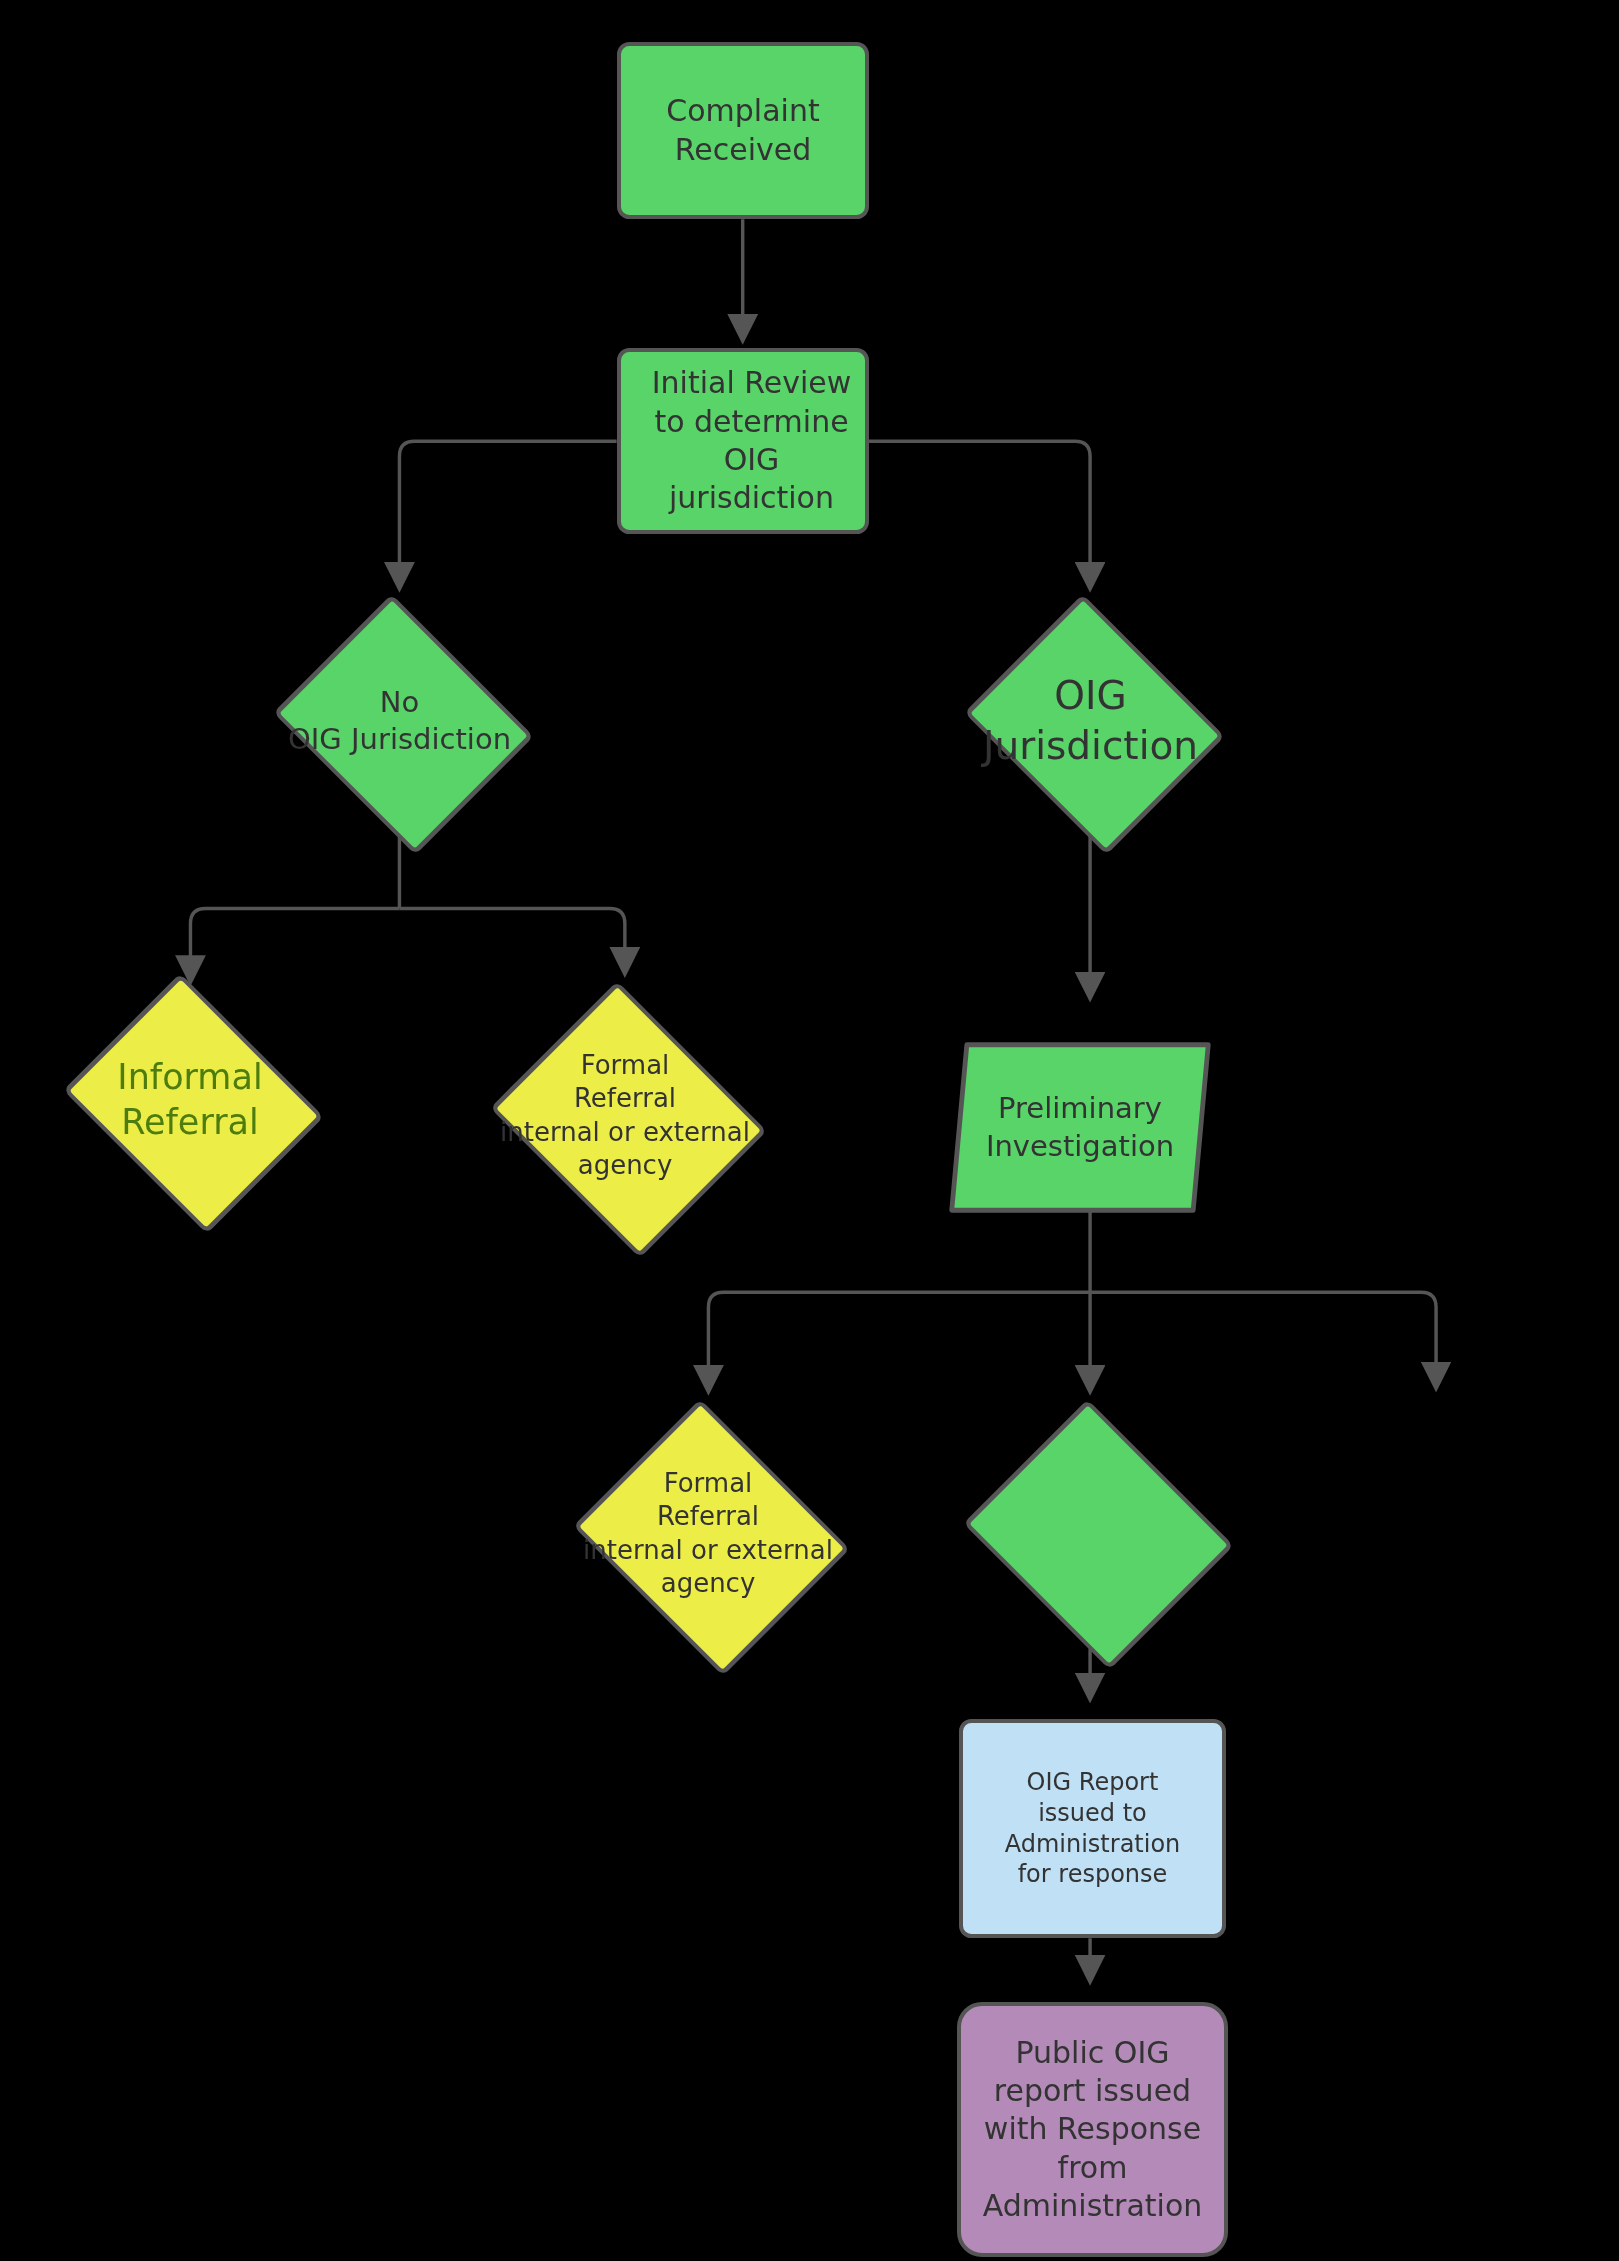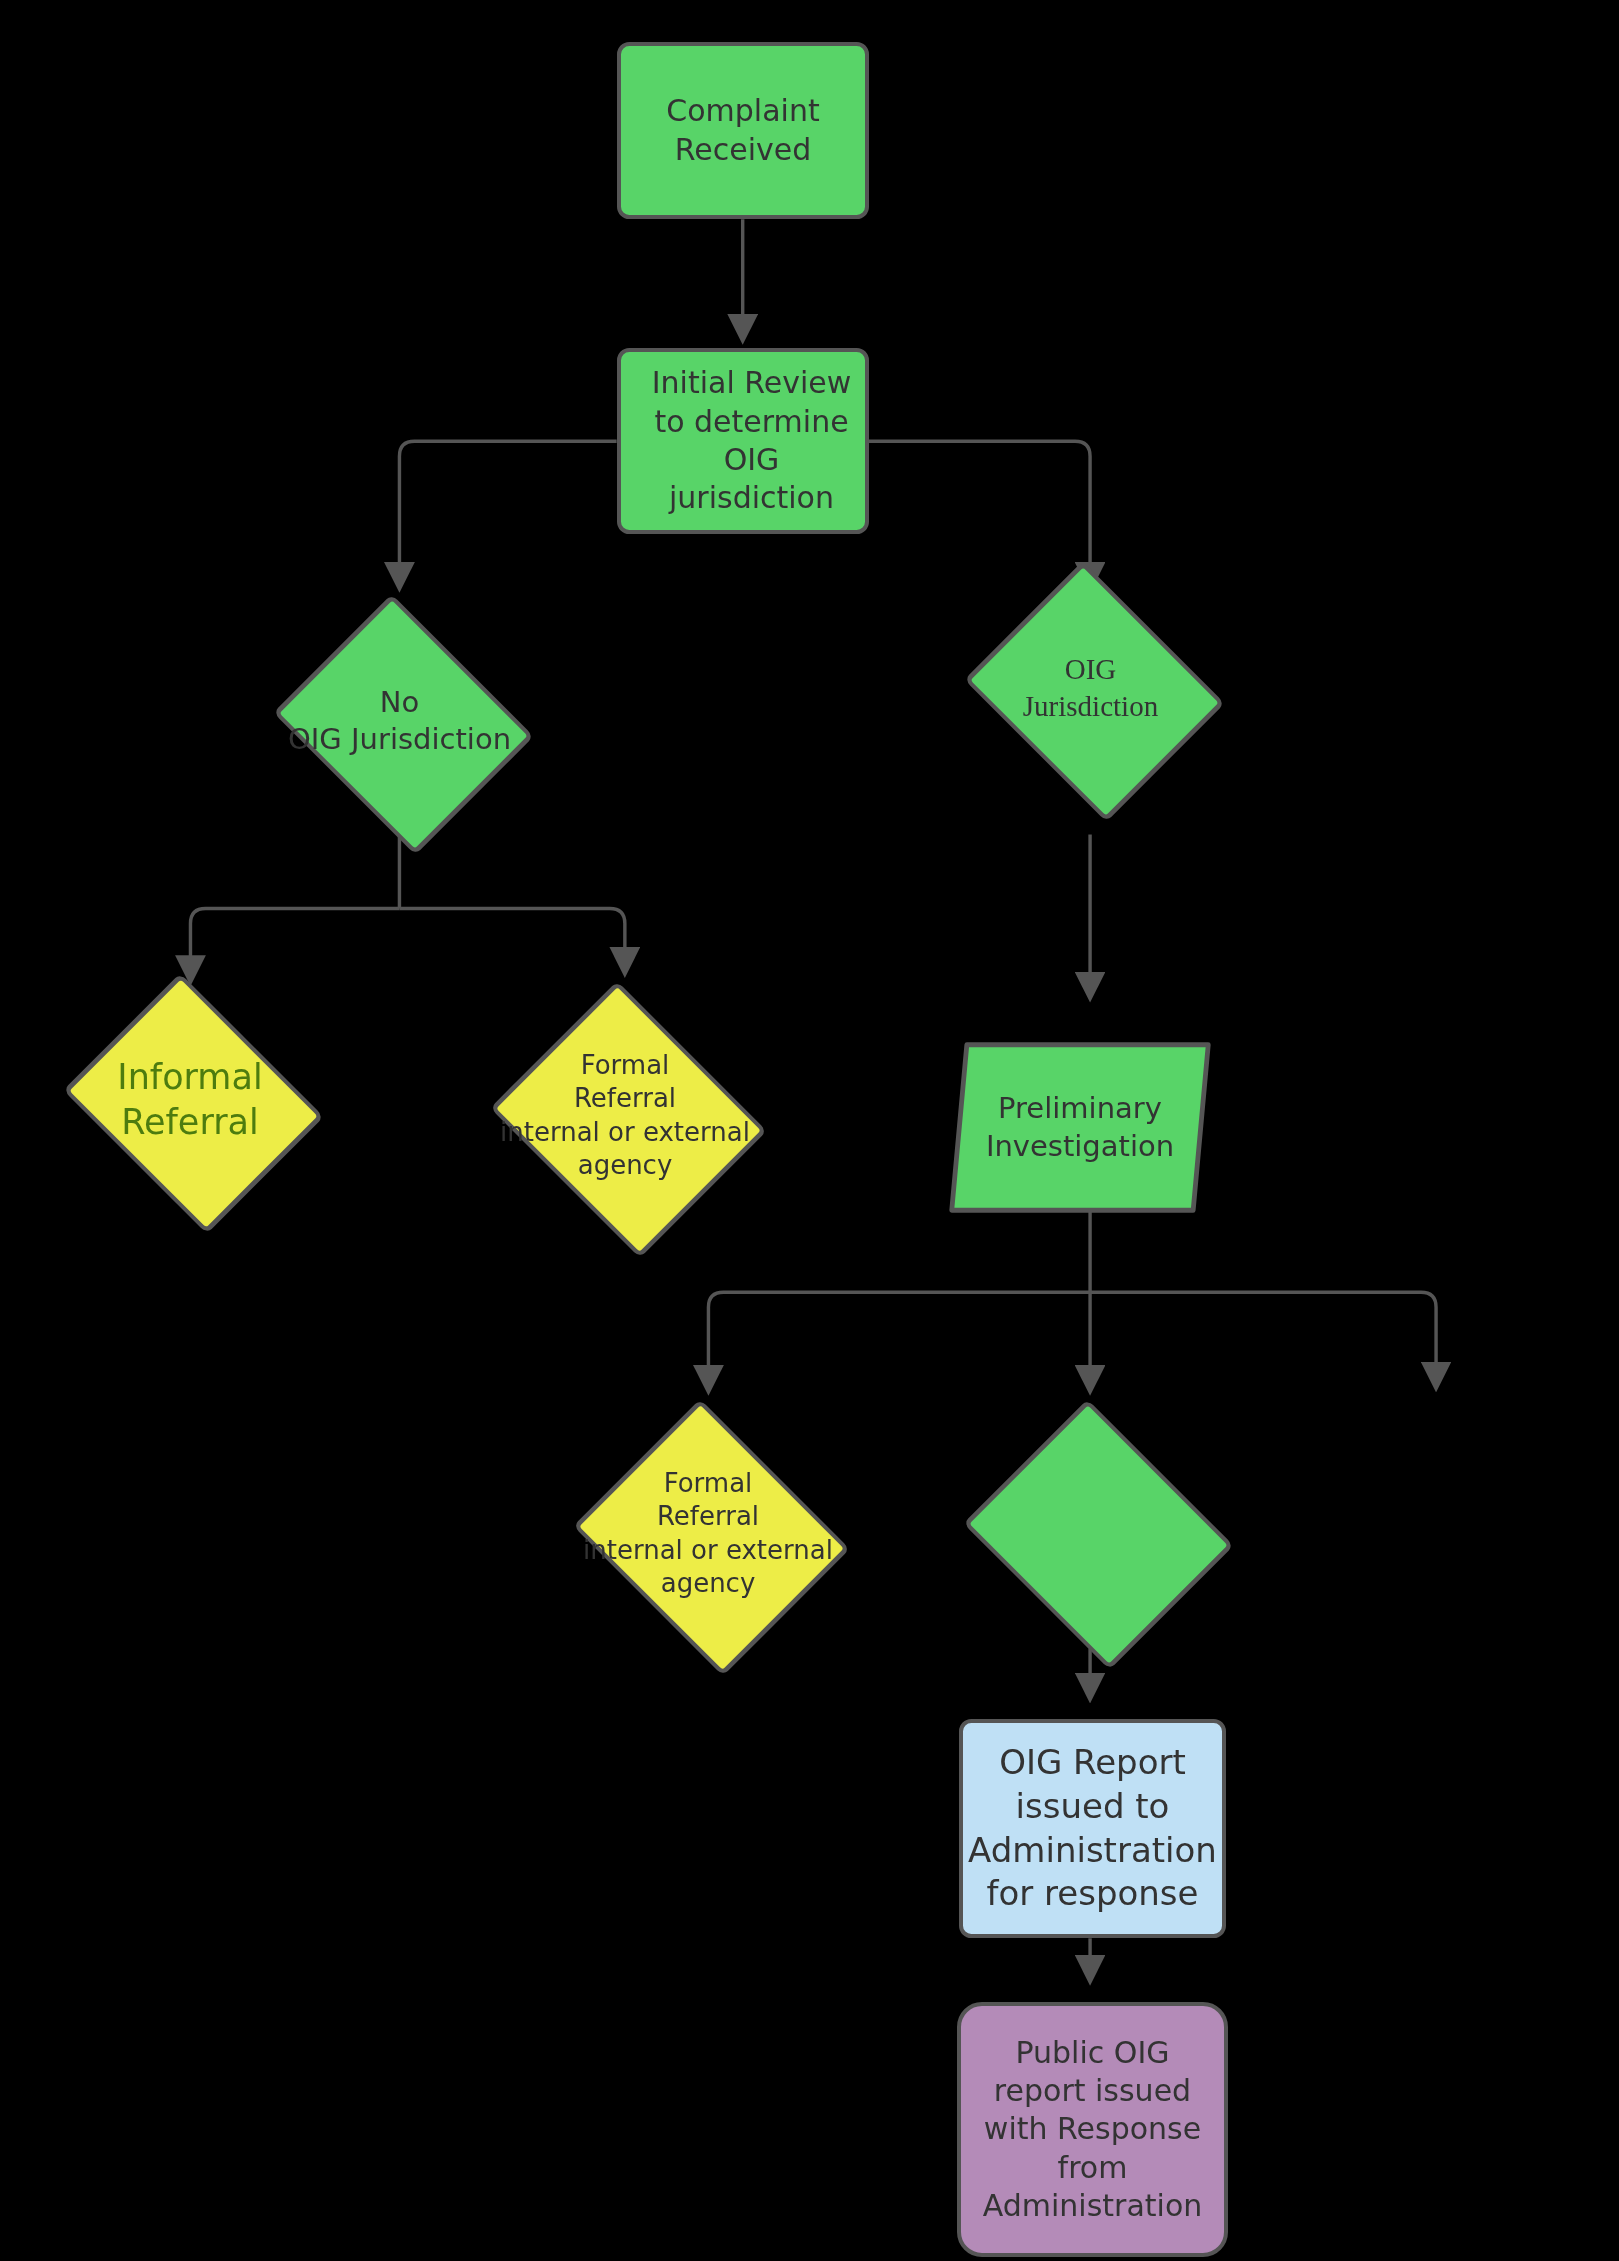--- a/index.html
+++ b/index.html
@@ -138,21 +138,21 @@
 to determine
 OIG jurisdiction</span>
   </div>
 
   <div class="node shape-diamond" style="left: 264px; top: 608px; width: 271px; height: 226px; font-size: 29px; color: rgb(51, 51, 51);">
     <span class="dia" style="width: 159px; height: 159px; margin-left: -80px; margin-top: -80px; background: rgb(88, 212, 104); border-color: rgb(85, 85, 85); transform: rotate(45deg) scale(1.20359, 1.00299);"></span>
     <span class="label">No
 OIG Jurisdiction</span>
   </div>
 
-  <div class="node shape-diamond" style="left: 955px; top: 575px; width: 271px; height: 226px; font-size: 29px; color: rgb(51, 51, 51); font-family: Liberation Serif, serif;">
+  <div class="node shape-diamond" style="left: 955px; top: 608px; width: 271px; height: 226px; font-size: 39px; color: rgb(51, 51, 51);">
     <span class="dia" style="width: 159px; height: 159px; margin-left: -80px; margin-top: -80px; background: rgb(88, 212, 104); border-color: rgb(85, 85, 85); transform: rotate(45deg) scale(1.20359, 1.00299);"></span>
     <span class="label">OIG
 Jurisdiction</span>
   </div>
 
   <div class="node shape-diamond" style="left: 53px; top: 988px; width: 274px; height: 223px; font-size: 35px; color: #4d7c0f;">
     <span class="dia" style="width: 157px; height: 157px; margin-left: -79px; margin-top: -79px; background: rgb(237, 237, 71); border-color: rgb(85, 85, 85); transform: rotate(45deg) scale(1.23066, 1.00299);"></span>
     <span class="label">Informal
 Referral</span>
   </div>
@@ -179,21 +179,21 @@
 Referral
 internal or external
 agency</span>
   </div>
 
   <div class="node shape-diamond" style="left: 955px; top: 1412px; width: 280px; height: 237px; font-size: 29px; color: rgb(51, 51, 51);">
     <span class="dia" style="width: 167px; height: 167px; margin-left: -84px; margin-top: -84px; background: rgb(88, 212, 104); border-color: rgb(85, 85, 85); transform: rotate(45deg) scale(1.18271, 1.00299);"></span>
   </div>
 
 
-  <div class="node shape-rect" style="left: 959px; top: 1719px; width: 267px; height: 219px; font-size: 34px; color: rgb(51, 51, 51); background: rgb(191, 224, 245); border-color: rgb(85, 85, 85);">
+  <div class="node shape-rect" style="left: 959px; top: 1719px; width: 267px; height: 219px; font-size: 24px; color: rgb(51, 51, 51); background: rgb(191, 224, 245); border-color: rgb(85, 85, 85);">
     <span class="label">OIG Report
 issued to
 Administration
 for response</span>
   </div>
 
   <div class="node shape-rect" style="left: 957px; top: 2002px; width: 271px; height: 255px; font-size: 30px; color: rgb(51, 51, 51); background: rgb(180, 139, 184); border-color: rgb(85, 85, 85); border-radius: 25px;">
     <span class="label">Public OIG
 report issued
 with Response

